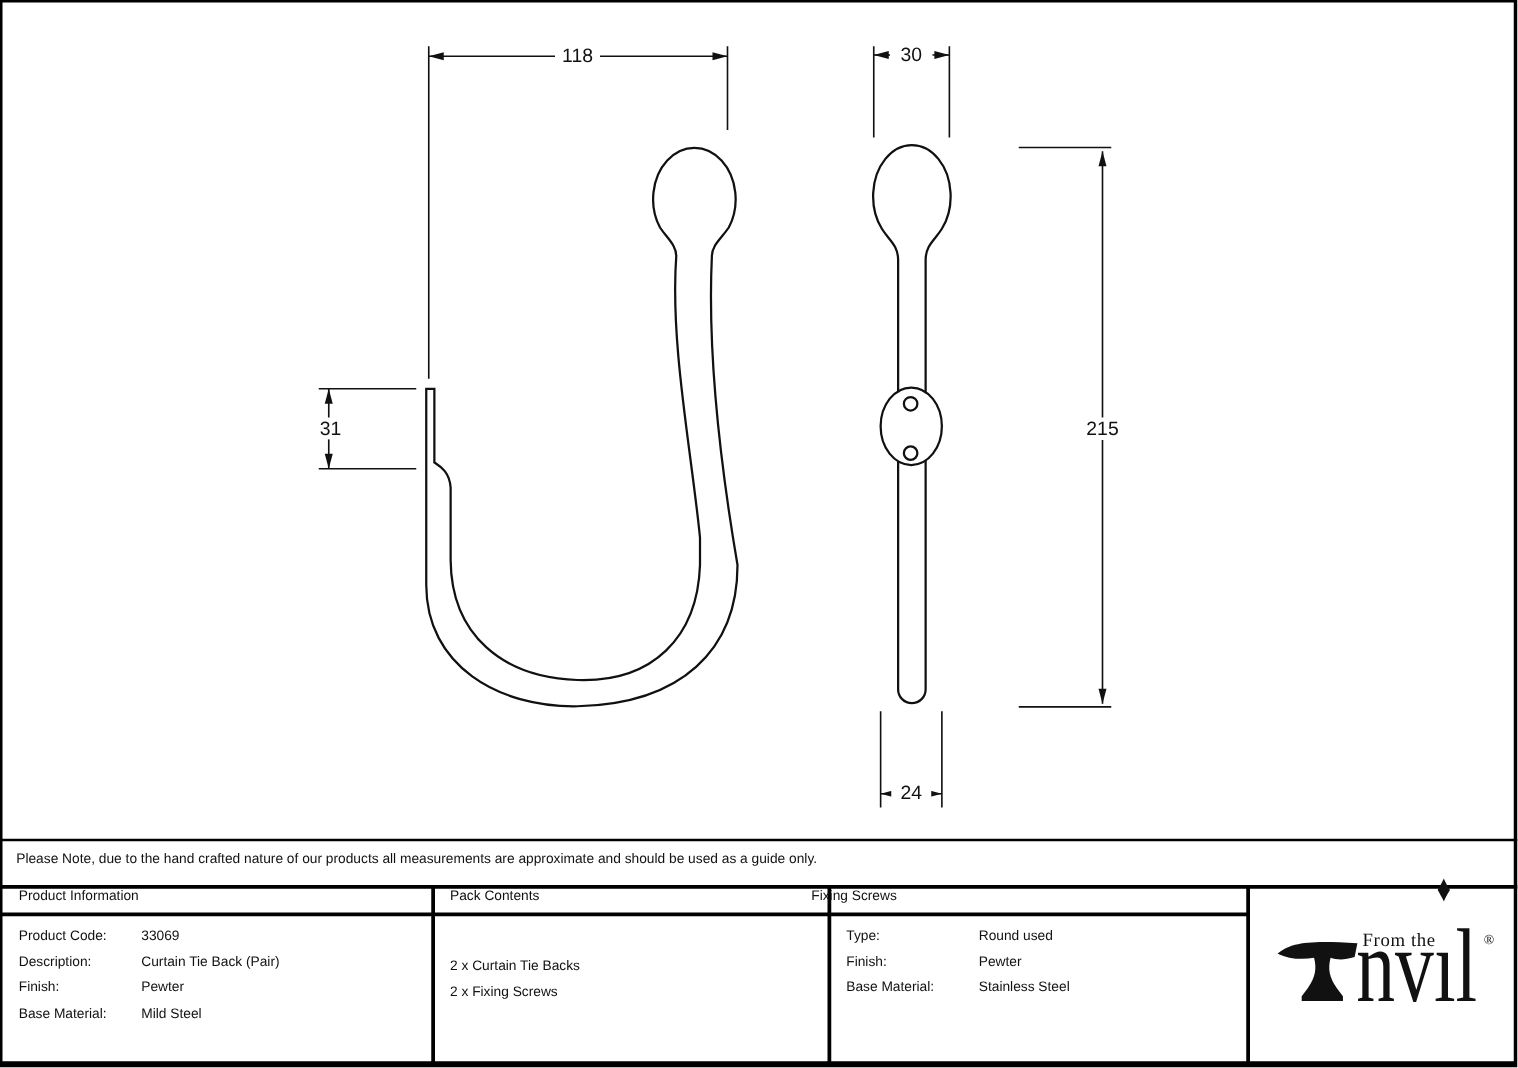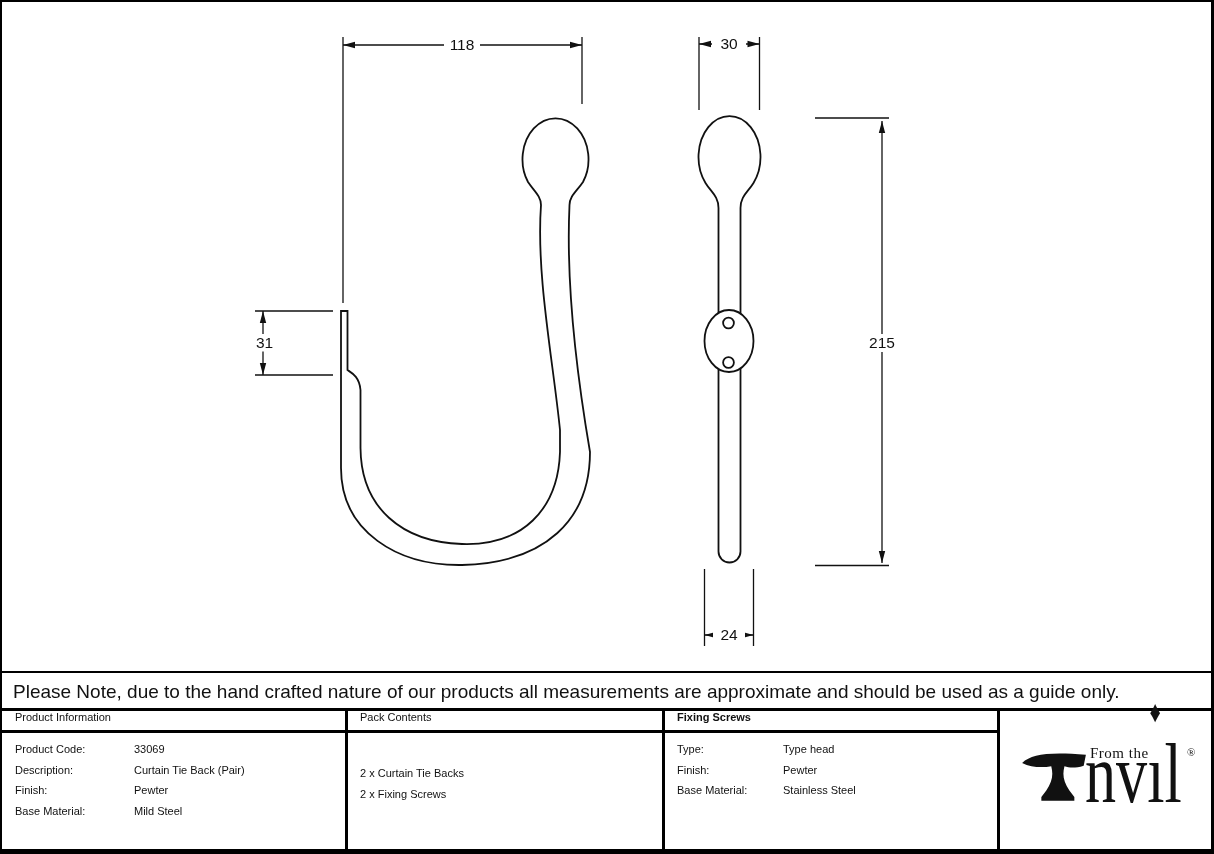--- a/index.html
+++ b/index.html
@@ -1,27 +1,27 @@
 <!DOCTYPE html>
 <html><head>
 <meta charset="utf-8">
 <style>
   html,body{margin:0;padding:0;background:#fff;}
   body{width:1214px;height:854px;position:relative;font-family:"Liberation Sans",sans-serif;color:#111;overflow:hidden;}
   .frame{position:absolute;left:0;top:0;right:0;bottom:0;border-left:2px solid #000;border-top:2px solid #000;border-right:3px solid #000;border-bottom:5px solid #000;pointer-events:none;}
   svg text{font-family:"Liberation Sans",sans-serif;}
   .hline{position:absolute;background:#000;height:3px;}
   .vline{position:absolute;background:#000;width:3px;}
-  .note-row{position:absolute;left:13px;top:681px;font-size:19px;}
+  .note-row{position:absolute;left:13px;top:681px;font-size:11px;}
   .hdr{position:absolute;top:711px;font-size:11px;}
   .rows{position:absolute;top:739px;font-size:11px;}
   .row{height:20.5px;line-height:20.5px;position:relative;}
   .row .lbl{position:absolute;left:0;}
   .row .val{position:absolute;}
-  .c1 .val{left:119px;text-align:right;}
+  .c1 .val{left:98px;text-align:right;}
   .c3 .val{left:106px;}
   .logo-cell{position:absolute;left:998px;top:708px;width:213px;height:144px;}
   .anvil{position:absolute;left:23px;top:39px;}
   .fromthe{position:absolute;left:92px;top:37px;font-family:"Liberation Serif",serif;font-size:15px;letter-spacing:.5px;}
   .brand{position:absolute;left:87px;top:24px;font-family:"Liberation Serif",serif;font-size:84px;line-height:84px;transform:scaleX(.74);transform-origin:left top;white-space:nowrap;}
   .i-wrap{position:relative;}
   .i-dot{position:absolute;left:3px;top:-57px;font-size:30px;}
   .reg{position:absolute;left:189px;top:38px;font-family:"Liberation Serif",serif;font-size:11px;}
 </style>
 </head>
@@ -109,21 +109,21 @@
 <div class="hline" style="left:0;top:708px;width:1214px;"></div>
 <div class="hline" style="left:0;top:730px;width:999px;"></div>
 <div class="vline" style="left:345px;top:708px;height:144px;"></div>
 <div class="vline" style="left:662px;top:708px;height:144px;"></div>
 <div class="vline" style="left:997px;top:708px;height:144px;"></div>
 
 <div class="note-row">Please Note, due to the hand crafted nature of our products all measurements are approximate and should be used as a guide only.</div>
 
 <div class="hdr" style="left:15px;">Product Information</div>
 <div class="hdr" style="left:360px;text-align:right;">Pack Contents</div>
-<div class="hdr" style="left:677px;font-weight:bold;">Fixing Screws</div>
+<div class="hdr" style="left:649px;">Fixing Screws</div>
 
 <div class="rows c1" style="left:15px;width:320px;">
   <div class="row">
     <span class="lbl">Product Code:</span>
     <span class="val">33069</span>
   </div>
   <div class="row">
     <span class="lbl">Description:</span>
     <span class="val">Curtain Tie Back (Pair)</span>
   </div>
@@ -138,21 +138,21 @@
 </div>
 
 <div class="rows" style="left:360px;width:290px;margin-top:24px;">
   <div class="row">2 x Curtain Tie Backs</div>
   <div class="row">2 x Fixing Screws</div>
 </div>
 
 <div class="rows c3" style="left:677px;width:315px;">
   <div class="row">
     <span class="lbl">Type:</span>
-    <span class="val">Type head</span>
+    <span class="val">Round used</span>
   </div>
   <div class="row">
     <span class="lbl">Finish:</span>
     <span class="val">Pewter</span>
   </div>
   <div class="row">
     <span class="lbl">Base Material:</span>
     <span class="val">Stainless Steel</span>
   </div>
 </div>

